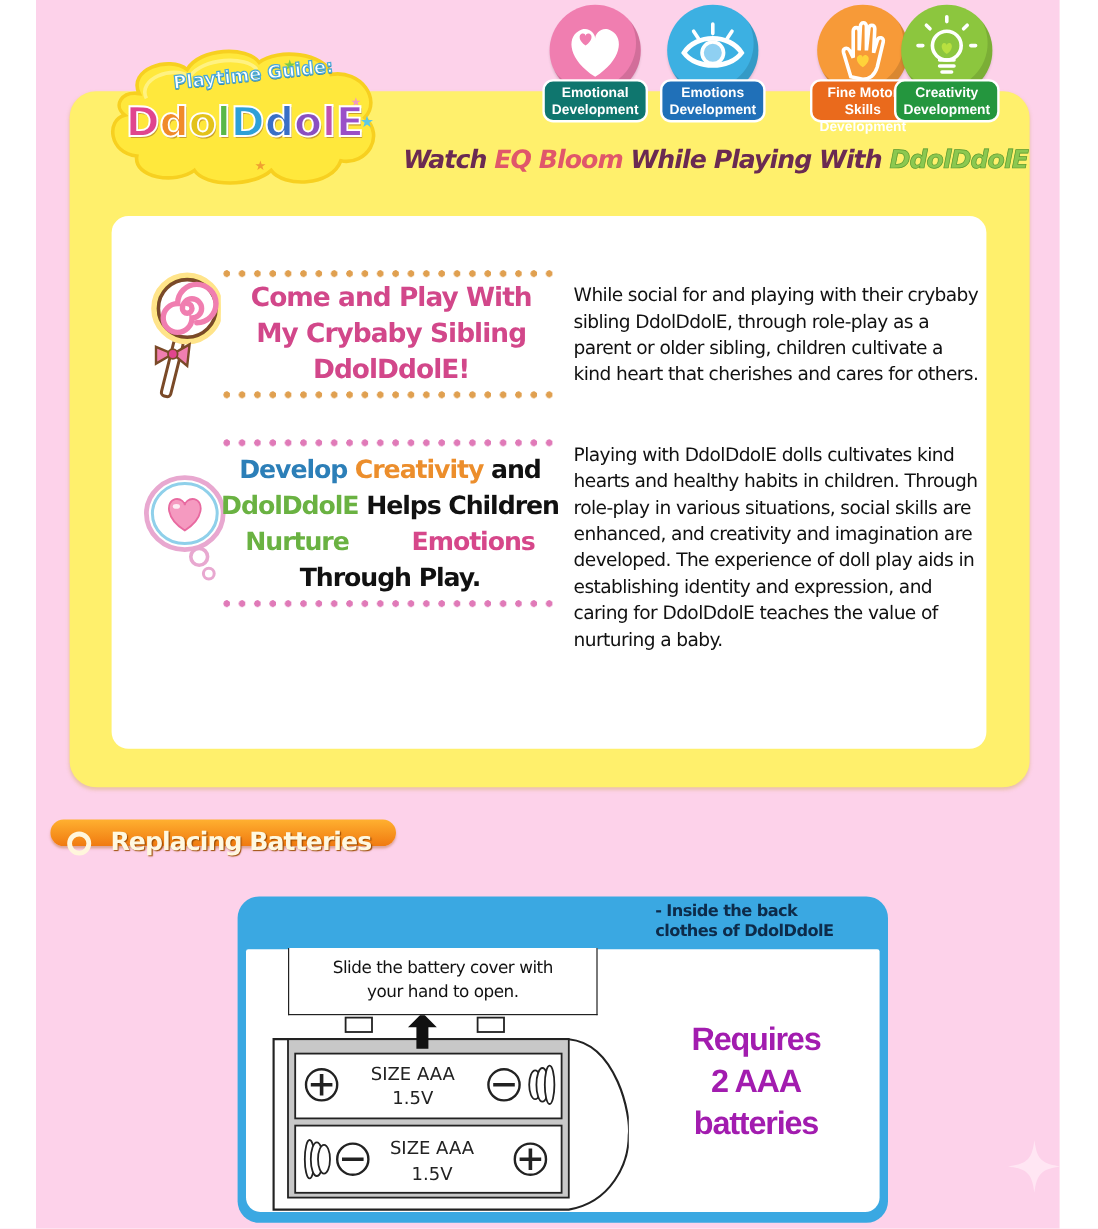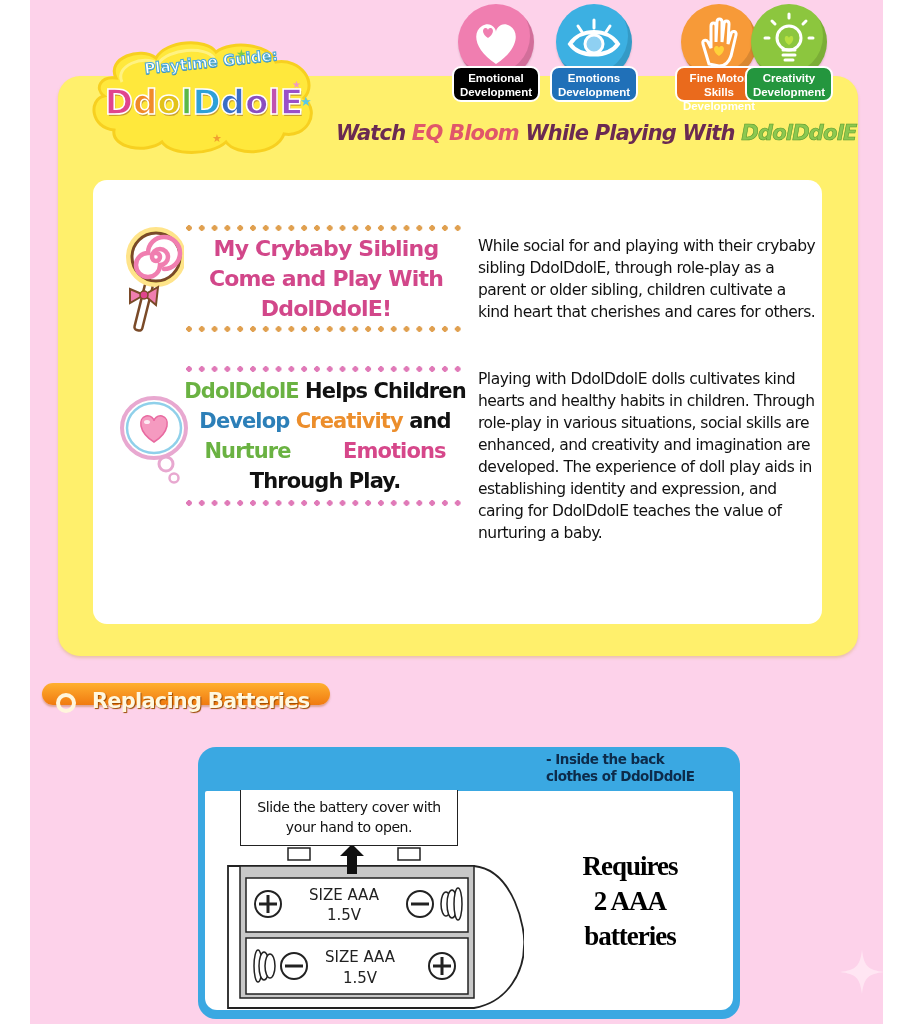--- a/index.html
+++ b/index.html
@@ -41,22 +41,22 @@
   
   .pill { position:absolute; left:42px; top:683px; width:288px; height:22px; border-radius:20px; background:linear-gradient(#ffb030, #f07a10); box-shadow:0 2px 2px rgba(160,80,0,0.35); }
   .pill .ring { position:absolute; left:14px; top:10px; width:12px; height:12px; border:4px solid #fff6dc; border-radius:50%; }
   .pill .txt { position:absolute; left:50px; top:6px; font-family:"DejaVu Sans", sans-serif; font-weight:bold; font-size:21px; color:#fff8e0; text-shadow:1px 1px 1px #9a4a00; letter-spacing:-0.8px; white-space:nowrap; }
 
   
   .bbox { position:absolute; left:198px; top:747px; width:542px; height:272px; background:#3aa8e2; border-radius:18px; }
   .bbox-inner { position:absolute; left:7px; top:44px; width:528px; height:219px; background:#fff; border-radius:2px 2px 12px 12px; }
   .bbox-title { position:absolute; left:32px; top:8px; font-family:"DejaVu Sans", sans-serif; font-weight:bold; font-size:22px; color:#f4f74a; letter-spacing:-0.8px; white-space:nowrap; }
   .bbox-note { position:absolute; left:348px; top:4px; font-family:"DejaVu Sans", sans-serif; font-weight:bold; font-size:13.5px; line-height:17px; color:#0d2b4a; letter-spacing:-0.5px; }
-  .callout { position:absolute; left:240px; top:790px; width:218px; height:56px; border:1.5px solid #222; border-top:none; background:#fff; box-sizing:border-box; text-align:center; font-family:"DejaVu Sans", sans-serif; font-size:14px; line-height:20px; color:#111; padding-top:7px; letter-spacing:-0.4px; }
-  .requires { position:absolute; left:555px; top:849px; width:150px; text-align:center; font-family:Liberation Serif, serif; font-weight:bold; font-size:27px; line-height:35px; color:#000000; letter-spacing:-1px; }
+  .callout { position:absolute; left:240px; top:790px; width:258px; height:56px; border:1.5px solid #222; border-top:none; background:#fff; box-sizing:border-box; text-align:center; font-family:"DejaVu Sans", sans-serif; font-size:14px; line-height:20px; color:#111; padding-top:7px; letter-spacing:-0.4px; }
+  .requires { position:absolute; left:555px; top:849px; width:150px; text-align:center; font-family:Liberation Sans, sans-serif; font-weight:bold; font-size:27px; line-height:35px; color:#a21caf; letter-spacing:-1px; }
   .sparkle { position:absolute; left:840px; top:950px; }
 </style>
 </head>
 <body>
 
 <div class="page"></div>
 
 <div class="yellow-panel"></div>
 
 <div class="logo">
@@ -76,21 +76,21 @@
 </div>
 
 <div id="dev-badges">
     <div class="dev" style="left: 452px;">
       <div class="circle" style="background:#f07eb0">
         <svg width="76" height="76" viewBox="0 0 76 76">
           <path d="M38 60 C16 46 14 28 24 22 C32 17 38 24 38 28 C38 24 44 17 52 22 C62 28 60 46 38 60 Z" fill="#fff"></path>
           <path d="M30 34 C24 30 24 25 27 24 C29 23.5 30 25 30 26 C30 25 31 23.5 33 24 C36 25 36 30 30 34 Z" fill="#f07eb0"></path>
         </svg>
       </div>
-      <div class="label" style="background:#000000">
+      <div class="label" style="background:#0f766e">
         <div>Emotional</div>
         <div>Development</div>
       </div>
     </div>
     <div class="dev" style="left: 550px;">
       <div class="circle" style="background:#3cb0e2">
         <svg width="76" height="76" viewBox="0 0 76 76">
           <path d="M14 40 C24 24 52 24 62 40 C52 54 24 54 14 40 Z" fill="none" stroke="#fff" stroke-width="4"></path>
           <circle cx="38" cy="40" r="9" fill="#8fd0f2" stroke="#fff" stroke-width="3"></circle>
           <path d="M22 22 L26 28 M38 16 V24 M54 22 L50 28" stroke="#fff" stroke-width="3" stroke-linecap="round"></path>
@@ -140,41 +140,41 @@
   <circle cx="34" cy="32" r="28" fill="#fff27a" stroke="#ffe48a" stroke-width="4"></circle>
   <circle cx="34" cy="32" r="24" fill="#fff" stroke="#7a4a28" stroke-width="3"></circle>
   <path d="M34 32 m0 -4 a4 4 0 1 1 -4 4 a8 8 0 1 1 8 8 a12 12 0 1 1 -12 -12 a16 16 0 1 1 16 16" fill="none" stroke="#f07eb0" stroke-width="4.5" stroke-linecap="round"></path>
   <path d="M8 64 L22 70 L8 78 Z" fill="#f07eb0" stroke="#7a4a28" stroke-width="2"></path>
   <path d="M36 62 L22 70 L34 80 Z" fill="#f07eb0" stroke="#7a4a28" stroke-width="2"></path>
   <circle cx="22" cy="70" r="4" fill="#e0458e" stroke="#7a4a28" stroke-width="1.5"></circle>
 </svg>
 
 <div class="dots" style="--dc:#e0a050; left:186px; top:225px; width:280px;"></div>
 <div class="head1">
+  <div>Come and Play With</div>
   <div>My Crybaby Sibling</div>
-  <div>Come and Play With</div>
   <div>DdolDdolE!</div>
 </div>
 <div class="dots" style="--dc:#e0a050; left:186px; top:326px; width:280px;"></div>
 
 <div class="body1">While social for and playing with their crybaby sibling DdolDdolE, through role-play as a parent or older sibling, children cultivate a kind heart that cherishes and cares for others.</div>
 
 <svg class="icon-thought" width="72" height="100" viewBox="0 0 72 100">
   <ellipse cx="36" cy="40" rx="32" ry="30" fill="#fff" stroke="#e8a8d0" stroke-width="4"></ellipse>
   <ellipse cx="36" cy="40" rx="27" ry="25" fill="none" stroke="#8fd0ea" stroke-width="2.5"></ellipse>
   <circle cx="48" cy="76" r="7" fill="#fff" stroke="#e8a8d0" stroke-width="3"></circle>
   <circle cx="56" cy="90" r="4.5" fill="#fff" stroke="#e8a8d0" stroke-width="2.5"></circle>
   <path d="M36 54 C20 44 20 30 28 28 C33 27 36 31 36 33 C36 31 39 27 44 28 C52 30 52 44 36 54 Z" fill="#f59ac0" stroke="#e86aa0" stroke-width="1.5"></path>
   <ellipse cx="29" cy="34" rx="3" ry="2" fill="#fff" opacity="0.8"></ellipse>
 </svg>
 
 <div class="dots" style="--dc:#e07ab8; left:186px; top:366px; width:280px;"></div>
 <div class="head2">
+  <div><span class="c-blue">Develop </span><span class="c-orange">Creativity</span><span> and</span></div>
   <div><span class="c-green">DdolDdolE</span><span> Helps Children</span></div>
-  <div><span class="c-blue">Develop </span><span class="c-orange">Creativity</span><span> and</span></div>
   <div><span class="c-green">Nurture </span><span class="c-pink">Emotions</span></div>
   <div>Through Play.</div>
 </div>
 <div class="dots" style="--dc:#e07ab8; left:186px; top:500px; width:280px;"></div>
 
 <div class="body2">Playing with DdolDdolE dolls cultivates kind hearts and healthy habits in children. Through role-play in various situations, social skills are enhanced, and creativity and imagination are developed. The experience of doll play aids in establishing identity and expression, and caring for DdolDdolE teaches the value of nurturing a baby.</div>
 
 <div class="pill">
   <div class="ring"></div>
   <div class="txt">Replacing Batteries</div>

